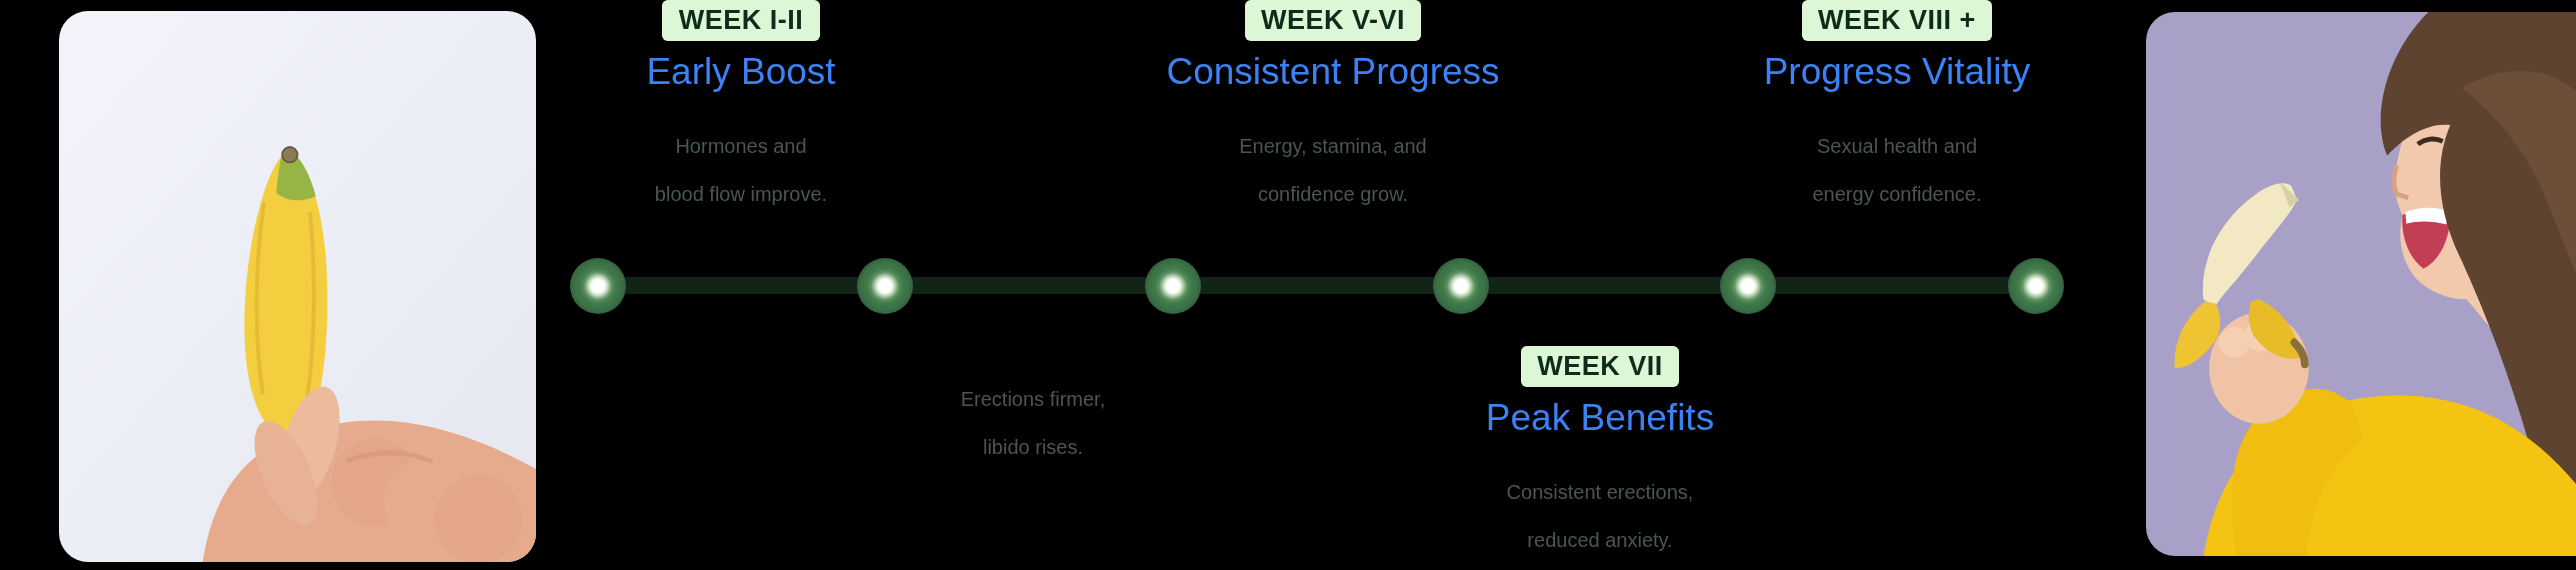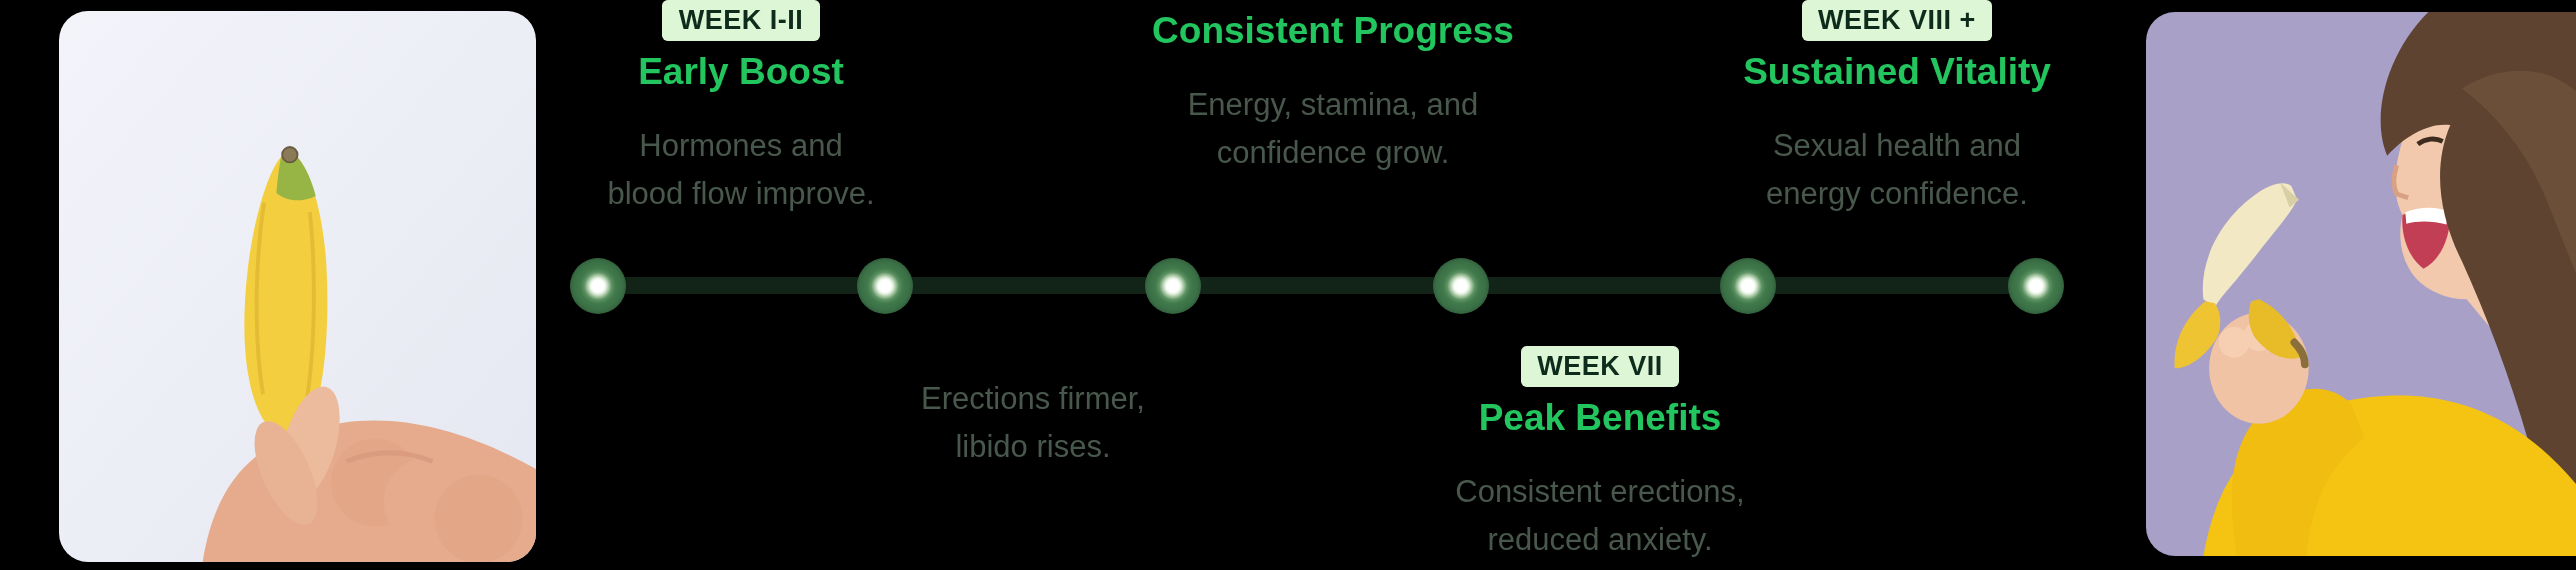--- a/index.html
+++ b/index.html
@@ -22,22 +22,22 @@
   }
   
   .col{position:absolute;width:594px;transform:translateX(-50%);text-align:center;}
   .col-top{top:0;}
   .col-bottom{top:346px;}
   .badge{
     display:inline-block;background:#ddf6d5;color:#0e2c1b;
     font-size:27px;font-weight:bold;letter-spacing:0.5px;
     line-height:41px;padding:0 16.3px;border-radius:5.7px;
   }
-  .title{margin-top:9.6px;font-size:37px;font-weight:700;line-height:42px;color:#22c55e;}
-  .desc{margin-top:29px;font-size:31px;line-height:48px;color:#49584d;white-space:pre-line;}
+  .title{margin-top:9.6px;font-size:37px;font-weight:400;line-height:42px;color:#3b82f6;}
+  .desc{margin-top:29px;font-size:20px;line-height:48px;color:#49584d;white-space:pre-line;}
 </style>
 </head>
 <body>
 
 <div class="stage">
 
   <div class="photo photo-left">
     <svg viewBox="0 0 498 575" preserveAspectRatio="none">
       <defs>
         <linearGradient id="bgL" x1="0" y1="0" x2="1" y2="1">
@@ -103,27 +103,28 @@
   <div class="dot" style="left:1700px"></div>
   <div class="dot" style="left:1988px"></div>
 
   <div class="col col-top" style="left:693px">
     <span class="badge">WEEK I-II</span>
     <div class="title">Early Boost</div>
     <div class="desc">Hormones and
 blood flow improve.</div>
   </div>
   <div class="col col-top" style="left:1285px">
+    <span class="badge">WEEK V-VI</span>
     <div class="title">Consistent Progress</div>
     <div class="desc">Energy, stamina, and
 confidence grow.</div>
   </div>
   <div class="col col-top" style="left:1849px">
     <span class="badge">WEEK VIII +</span>
-    <div class="title">Sustained Vitality</div>
+    <div class="title">Progress Vitality</div>
     <div class="desc">Sexual health and
 energy confidence.</div>
   </div>
 
   <div class="col col-bottom" style="left:985px">
     <div class="desc">Erections firmer,
 libido rises.</div>
   </div>
   <div class="col col-bottom" style="left:1552px">
     <span class="badge">WEEK VII</span>

